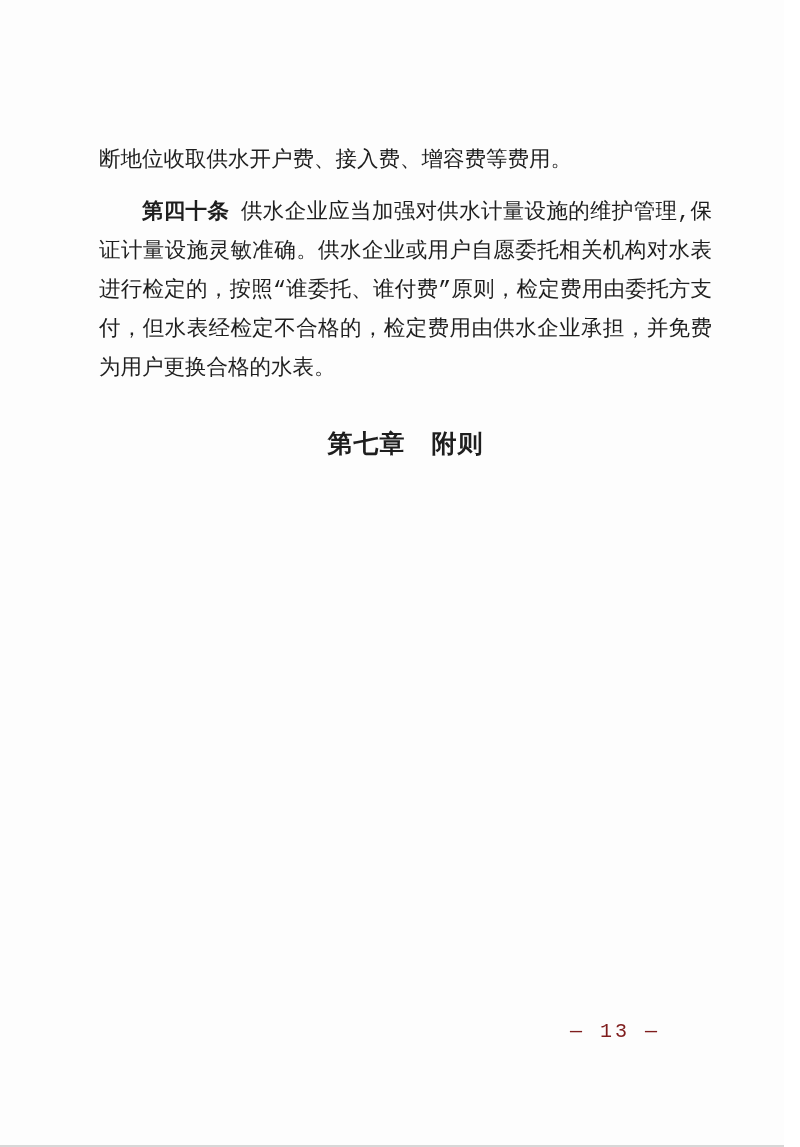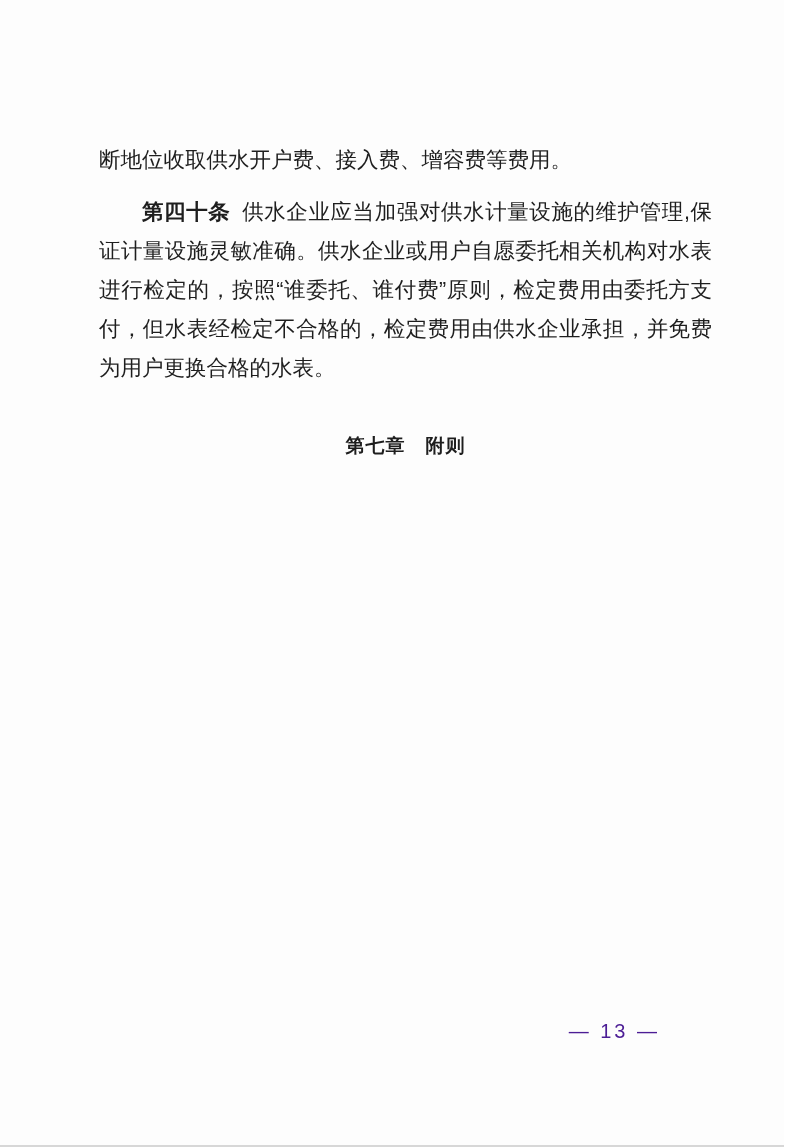--- a/index.html
+++ b/index.html
@@ -5,21 +5,21 @@
   html, body {
     margin: 0;
     padding: 0;
     background: #ffffff;
   }
   .page {
     position: relative;
     width: 784px;
     height: 1147px;
     background: #fdfdfd;
-    font-family: Liberation Sans, sans-serif;
+    font-family: Liberation Mono, monospace;
     color: #1e1e1e;
     overflow: hidden;
     box-sizing: border-box;
   }
   .content {
     position: absolute;
     left: 99px;
     top: 141px;
     width: 613px;
     font-size: 21.5px;
@@ -34,32 +34,32 @@
     text-indent: 2em;
   }
   .article-label {
     font-weight: bold;
     margin-right: 0.55em;
   }
   .chapter {
     text-align: center;
     text-align-last: center;
     font-weight: bold;
-    font-size: 19px;
+    font-size: 25px;
     margin: 38px 0 48px 0;
     text-indent: 0;
     letter-spacing: 1px;
   }
   .page-number {
     position: absolute;
     top: 1020px;
     right: 124px;
     font-size: 20px;
     letter-spacing: 3px;
-    color: #4c1d95;
+    color: #7f1d1d;
     white-space: nowrap;
   }
   .scan-edge-bottom {
     position: absolute;
     left: 0;
     right: 0;
     bottom: 0;
     height: 2px;
     background: #b8b8b8;
     opacity: 0.55;

